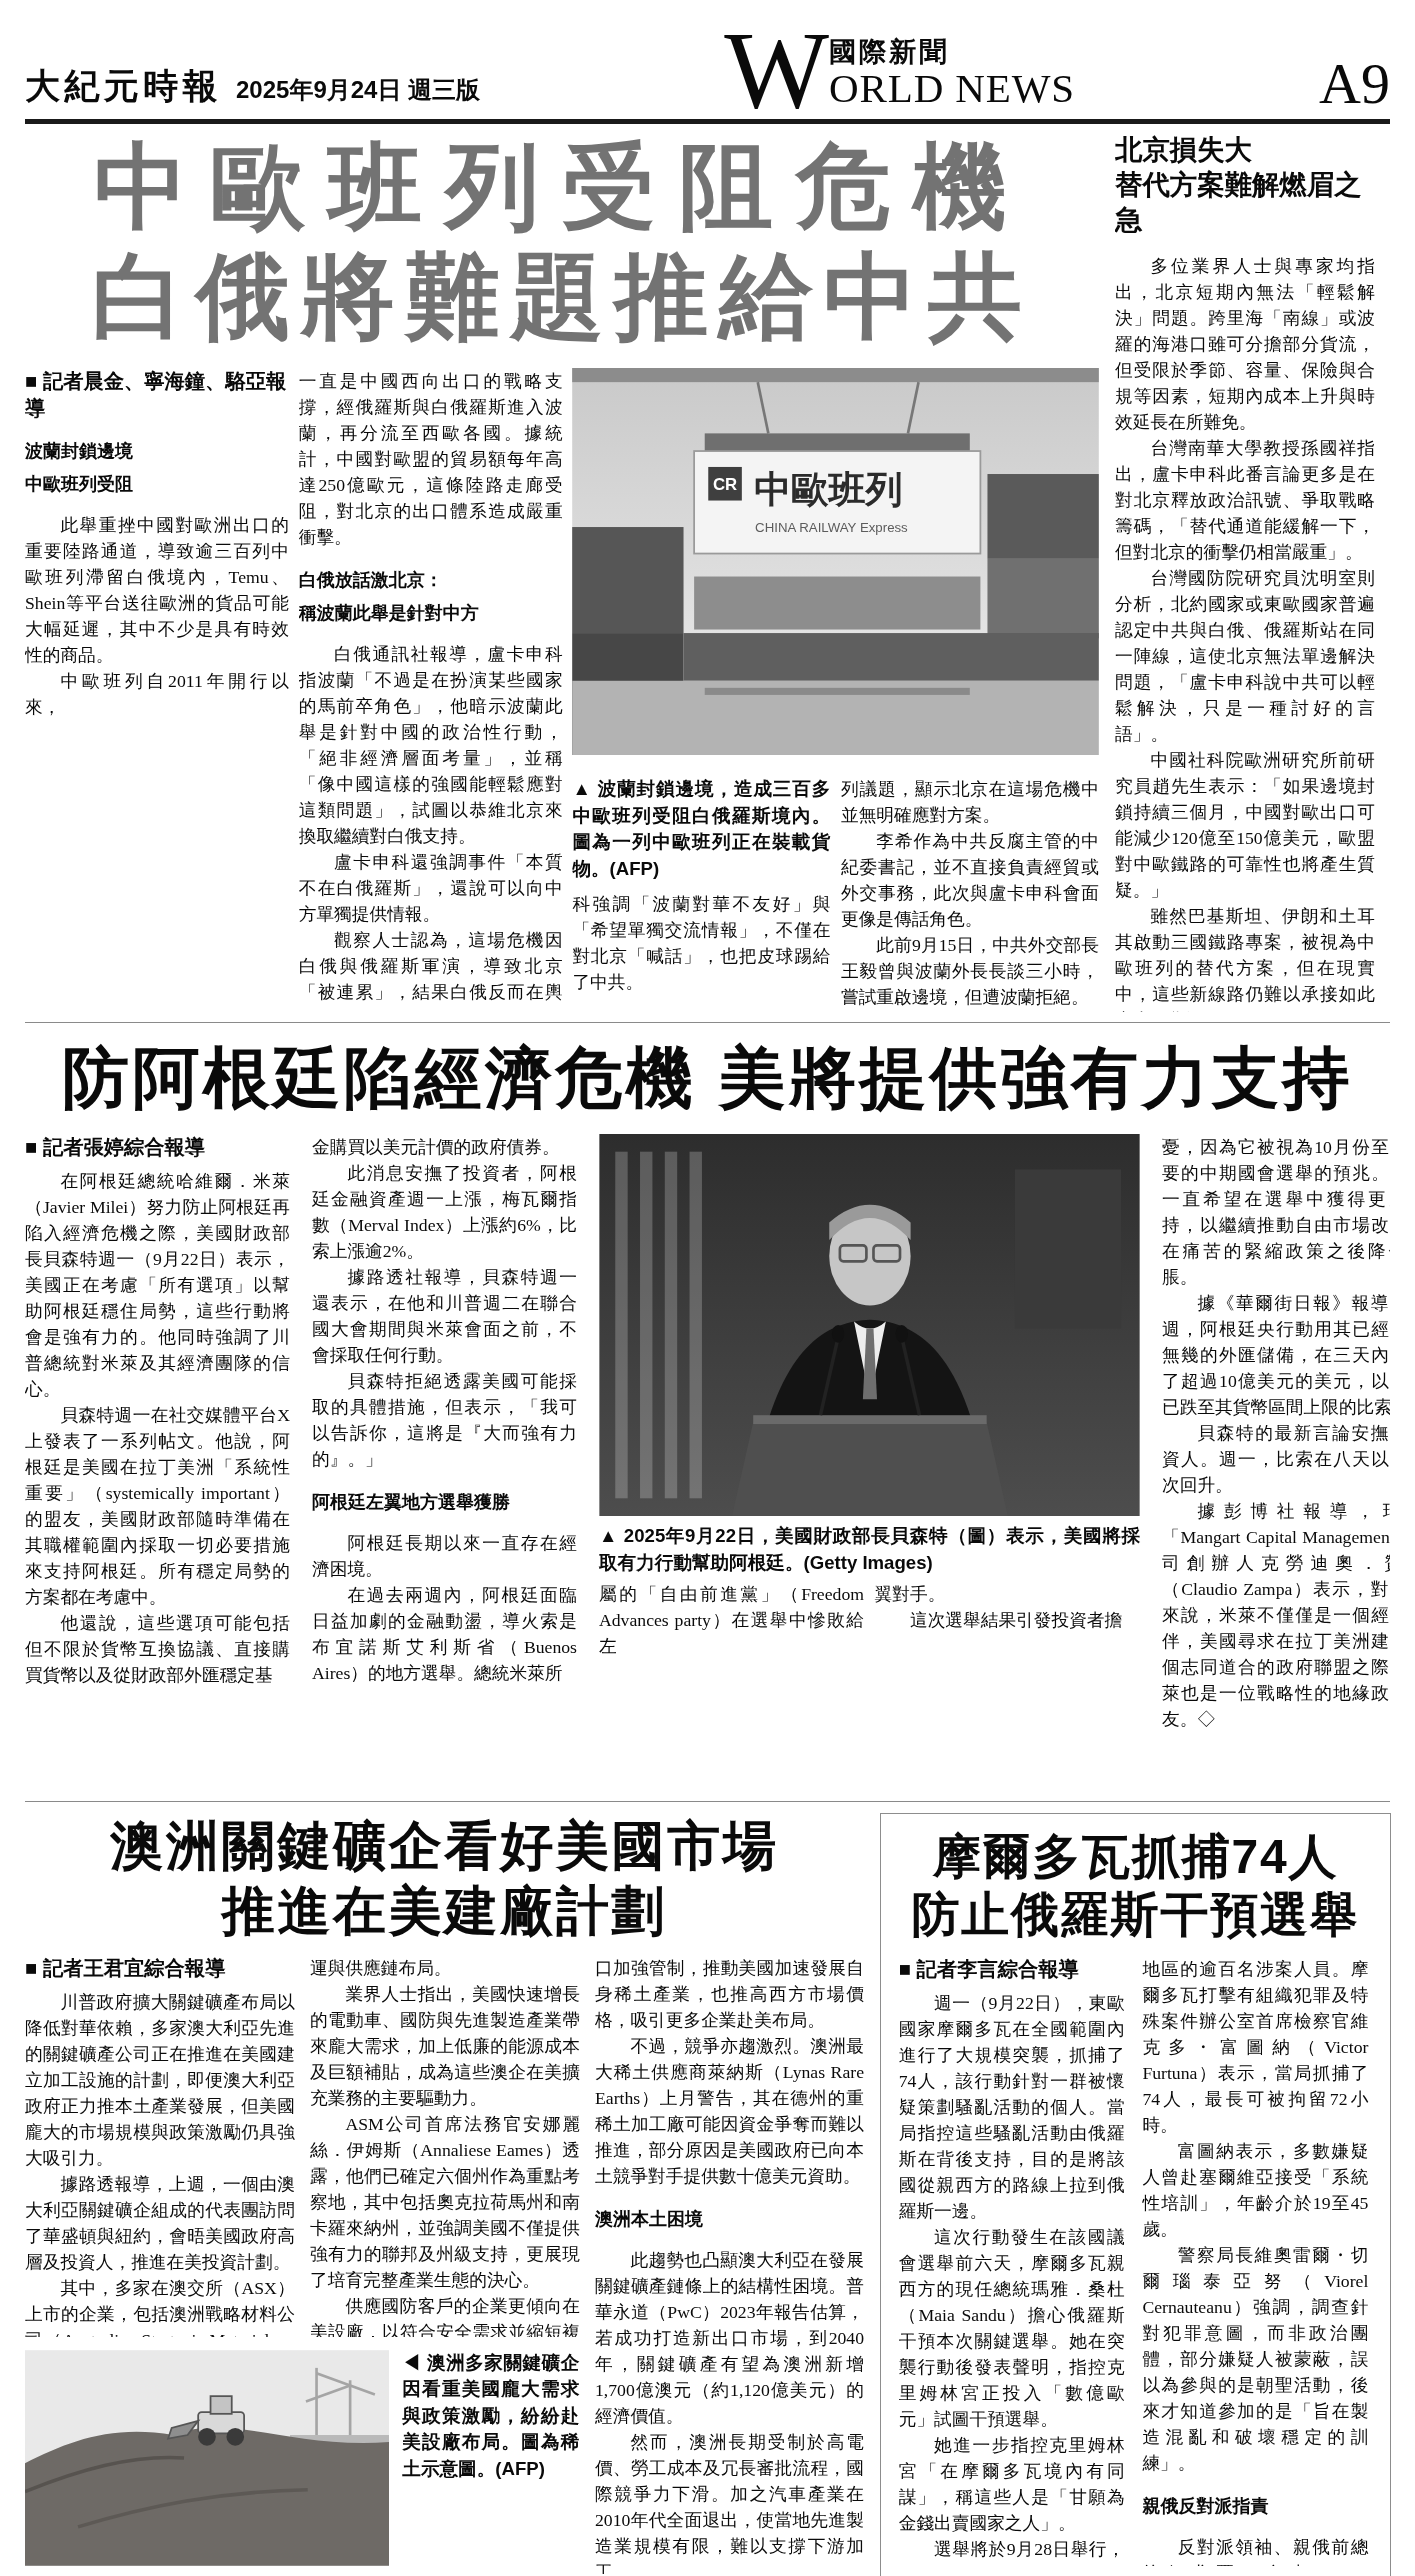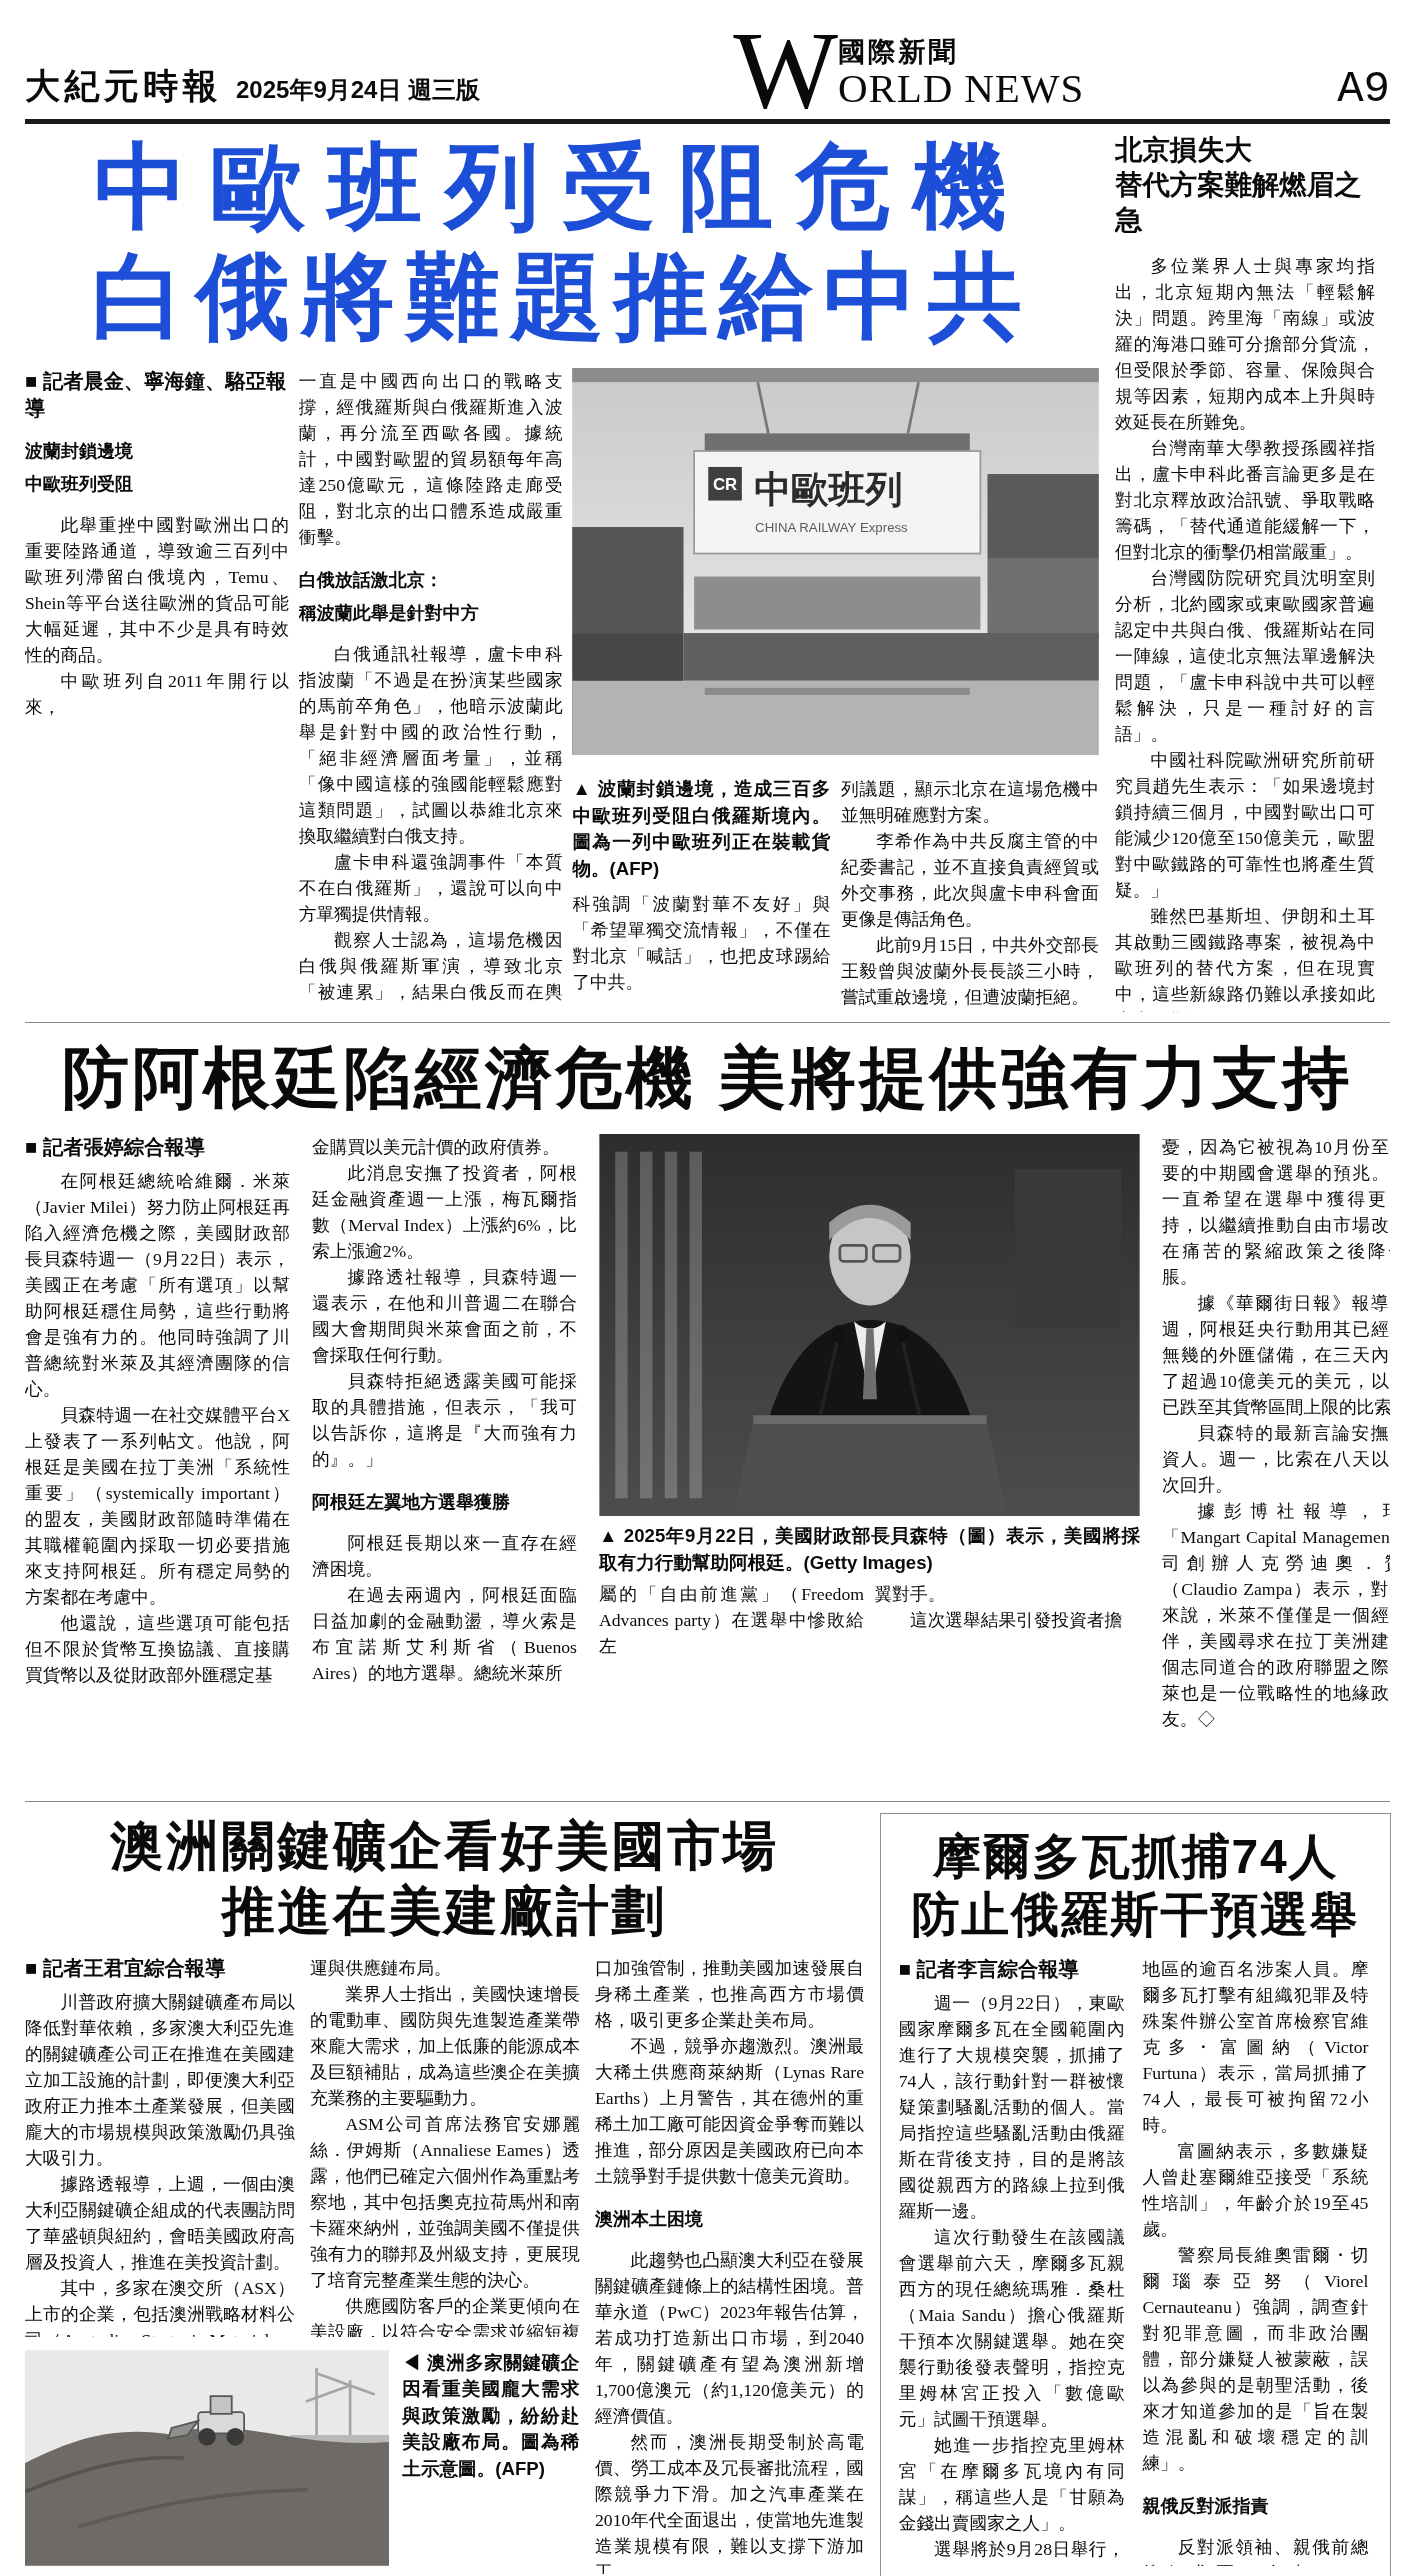--- a/index.html
+++ b/index.html
@@ -15,37 +15,37 @@
   .masthead { display:flex; align-items:flex-end; justify-content:space-between;
     border-bottom:5.3px solid #1a1a1a; padding-bottom:8.8px; height:104px; }
   .mh-left { display:flex; align-items:baseline; gap:14px; }
   .paper-name { font-size:35px; font-weight:bold; letter-spacing:4.4px; font-family:"Liberation Serif",serif; }
   .paper-date { font-size:24px; font-weight:bold; font-family:"Liberation Sans",sans-serif; }
   .mh-center { display:flex; align-items:flex-end; }
   .big-w { font-size:111px; line-height:.72; font-family:"Liberation Serif",serif; }
   .sec-stack { display:flex; flex-direction:column; line-height:1.05; }
   .sec-zh { font-size:27.4px; font-weight:bold; font-family:"Liberation Sans",sans-serif; letter-spacing:2.7px; }
   .sec-en { font-size:41px; font-family:"Liberation Serif",serif; letter-spacing:0.9px; }
-  .page-no { font-size:44px; font-family:Liberation Mono, monospace; line-height:.9; }
+  .page-no { font-size:58px; font-family:Liberation Serif, serif; line-height:.9; }
 
   
   .body-p { font-size:17.7px; line-height:26px; text-align:justify; text-indent:2em; }
   .noindent { text-indent:0; }
   .byline { font-family:"Liberation Sans",sans-serif; font-weight:bold; font-size:20.3px;
     line-height:26.5px; margin-bottom:7px; }
   .col-subhead { font-family:"Liberation Sans",sans-serif; font-weight:800; font-size:18px;
     line-height:33px; margin:14px 0 10.6px 0; }
   .caption { font-family:"Liberation Sans",sans-serif; font-weight:bold; font-size:18.6px;
     line-height:26.5px; text-align:justify; }
   .rule { border-top:1.8px solid #8a8a8a; margin:10.6px 0; }
   .photo-frame svg { display:block; }
 
   
   .s1 { display:grid; grid-template-columns:1074px 260px; gap:16px; padding-top:8.8px; height:888px; }
-  .s1-headline { text-align:center; font-family:"Liberation Sans",sans-serif; font-weight:900; color:#1d4ed8; }
+  .s1-headline { text-align:center; font-family:"Liberation Sans",sans-serif; font-weight:900; color:#737373; }
   .s1-h1 { font-size:94px; line-height:110px; letter-spacing:23px; white-space:nowrap; }
   .s1-h2 { font-size:94px; line-height:110px; letter-spacing:10.6px; white-space:nowrap; }
   .s1-cols { display:grid; grid-template-columns:264px 264px 527px; gap:9.7px; margin-top:16px; height:639px; overflow:hidden; }
   .s1-col { overflow:hidden; }
   .s1-photo-block { display:flex; flex-direction:column; }
   .s1-subcols { display:grid; grid-template-columns:258px 258px; gap:10.6px; margin-top:21px; flex:1; overflow:hidden; }
   .sidebar { overflow:hidden; }
   .sidebar-head { font-family:"Liberation Sans",sans-serif; font-weight:800; font-size:27.4px; line-height:35px; margin-bottom:16px; }
   .sidebar p { margin-bottom:0; }
 

